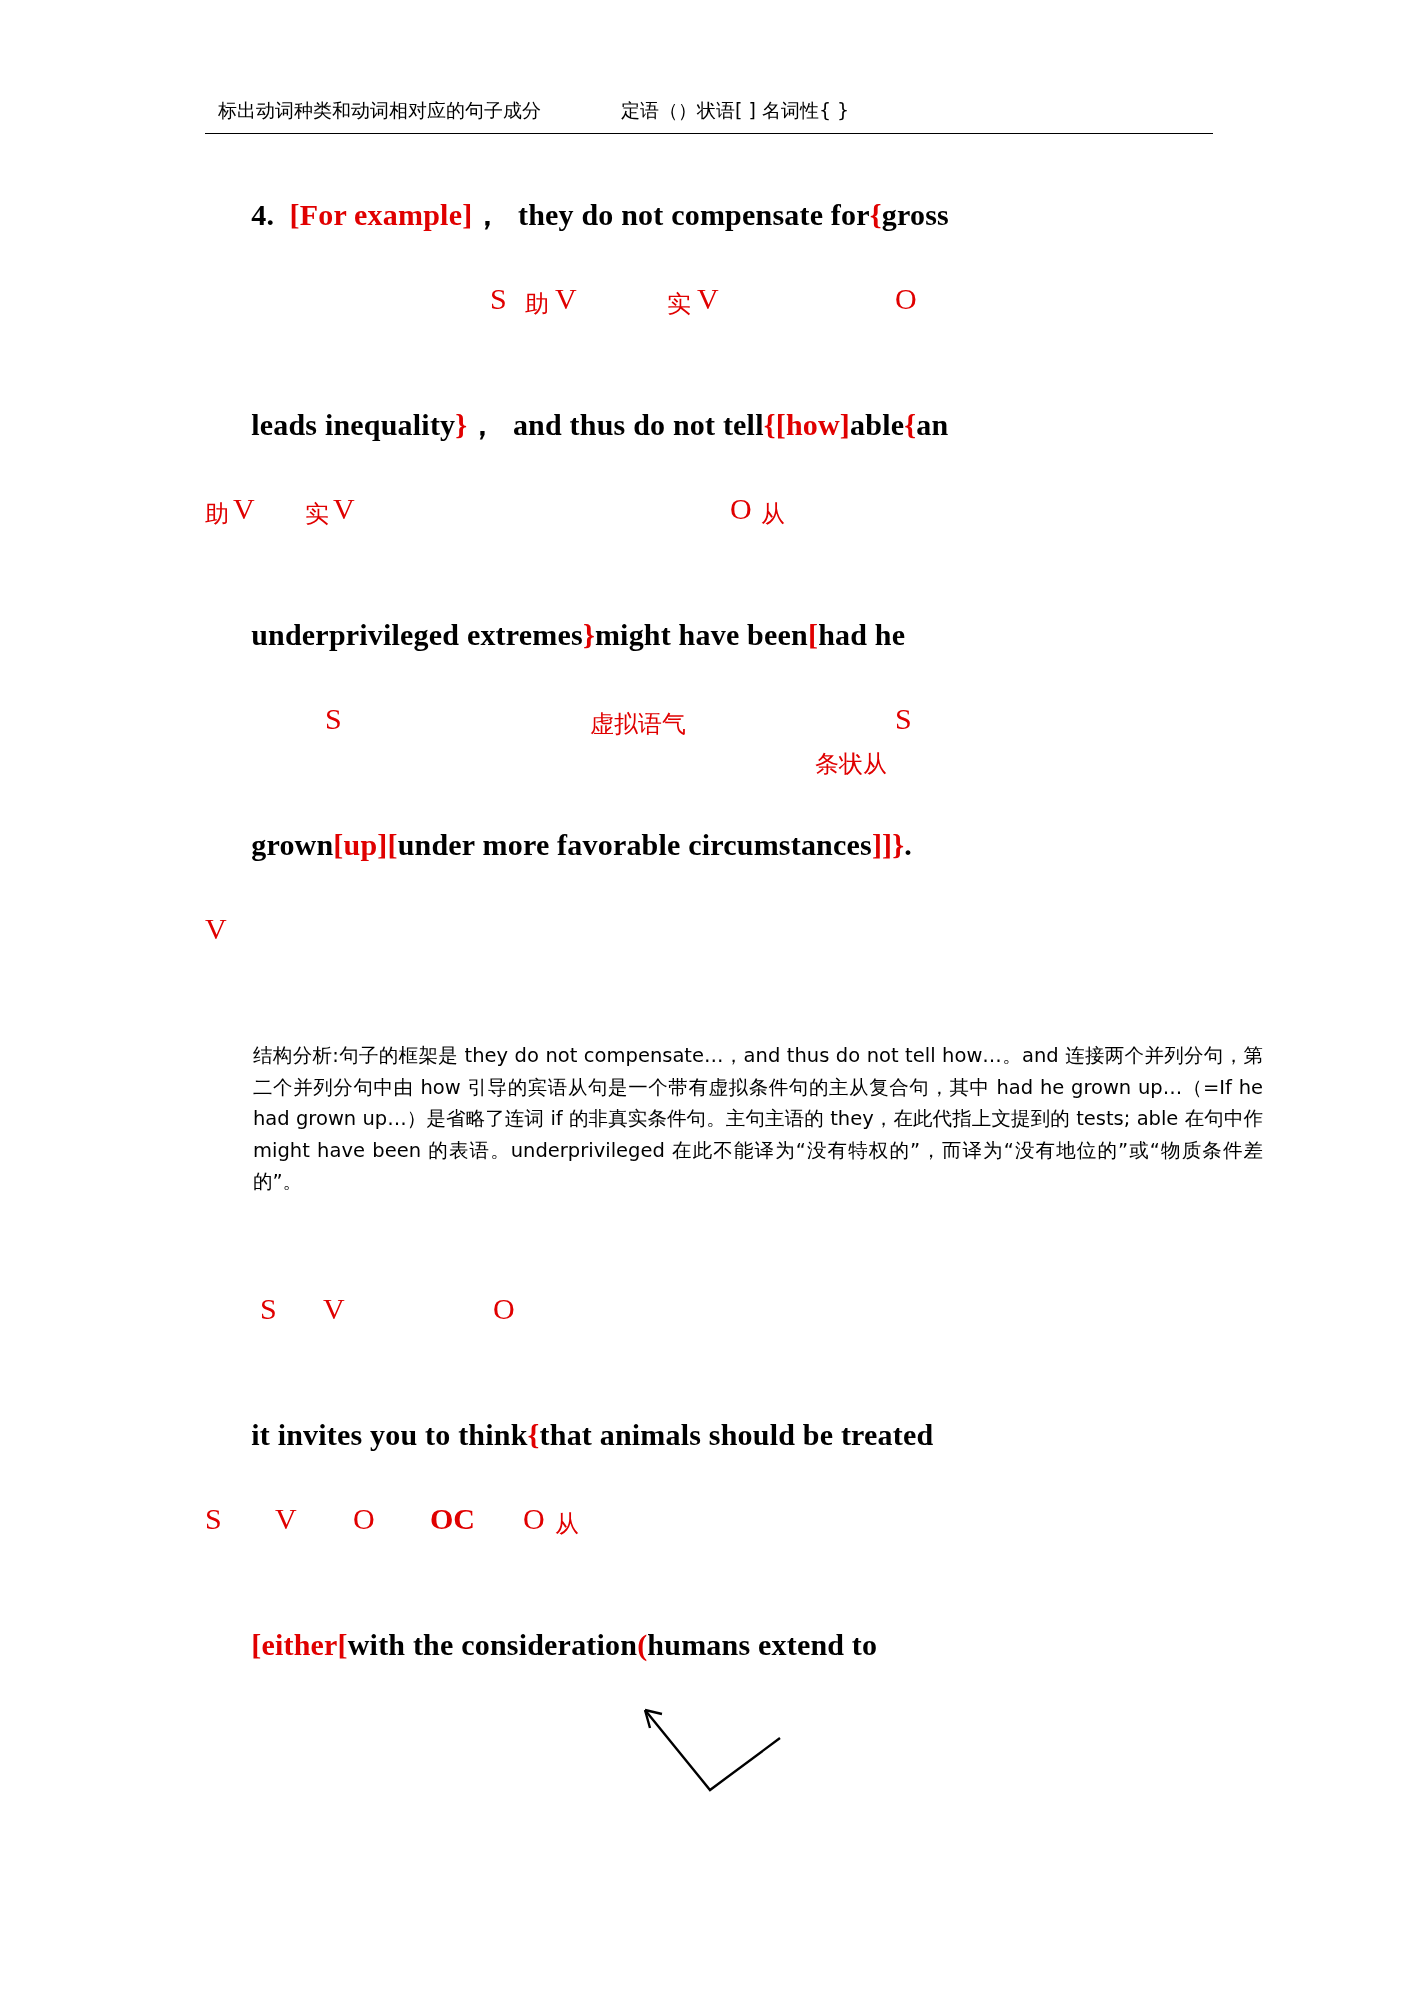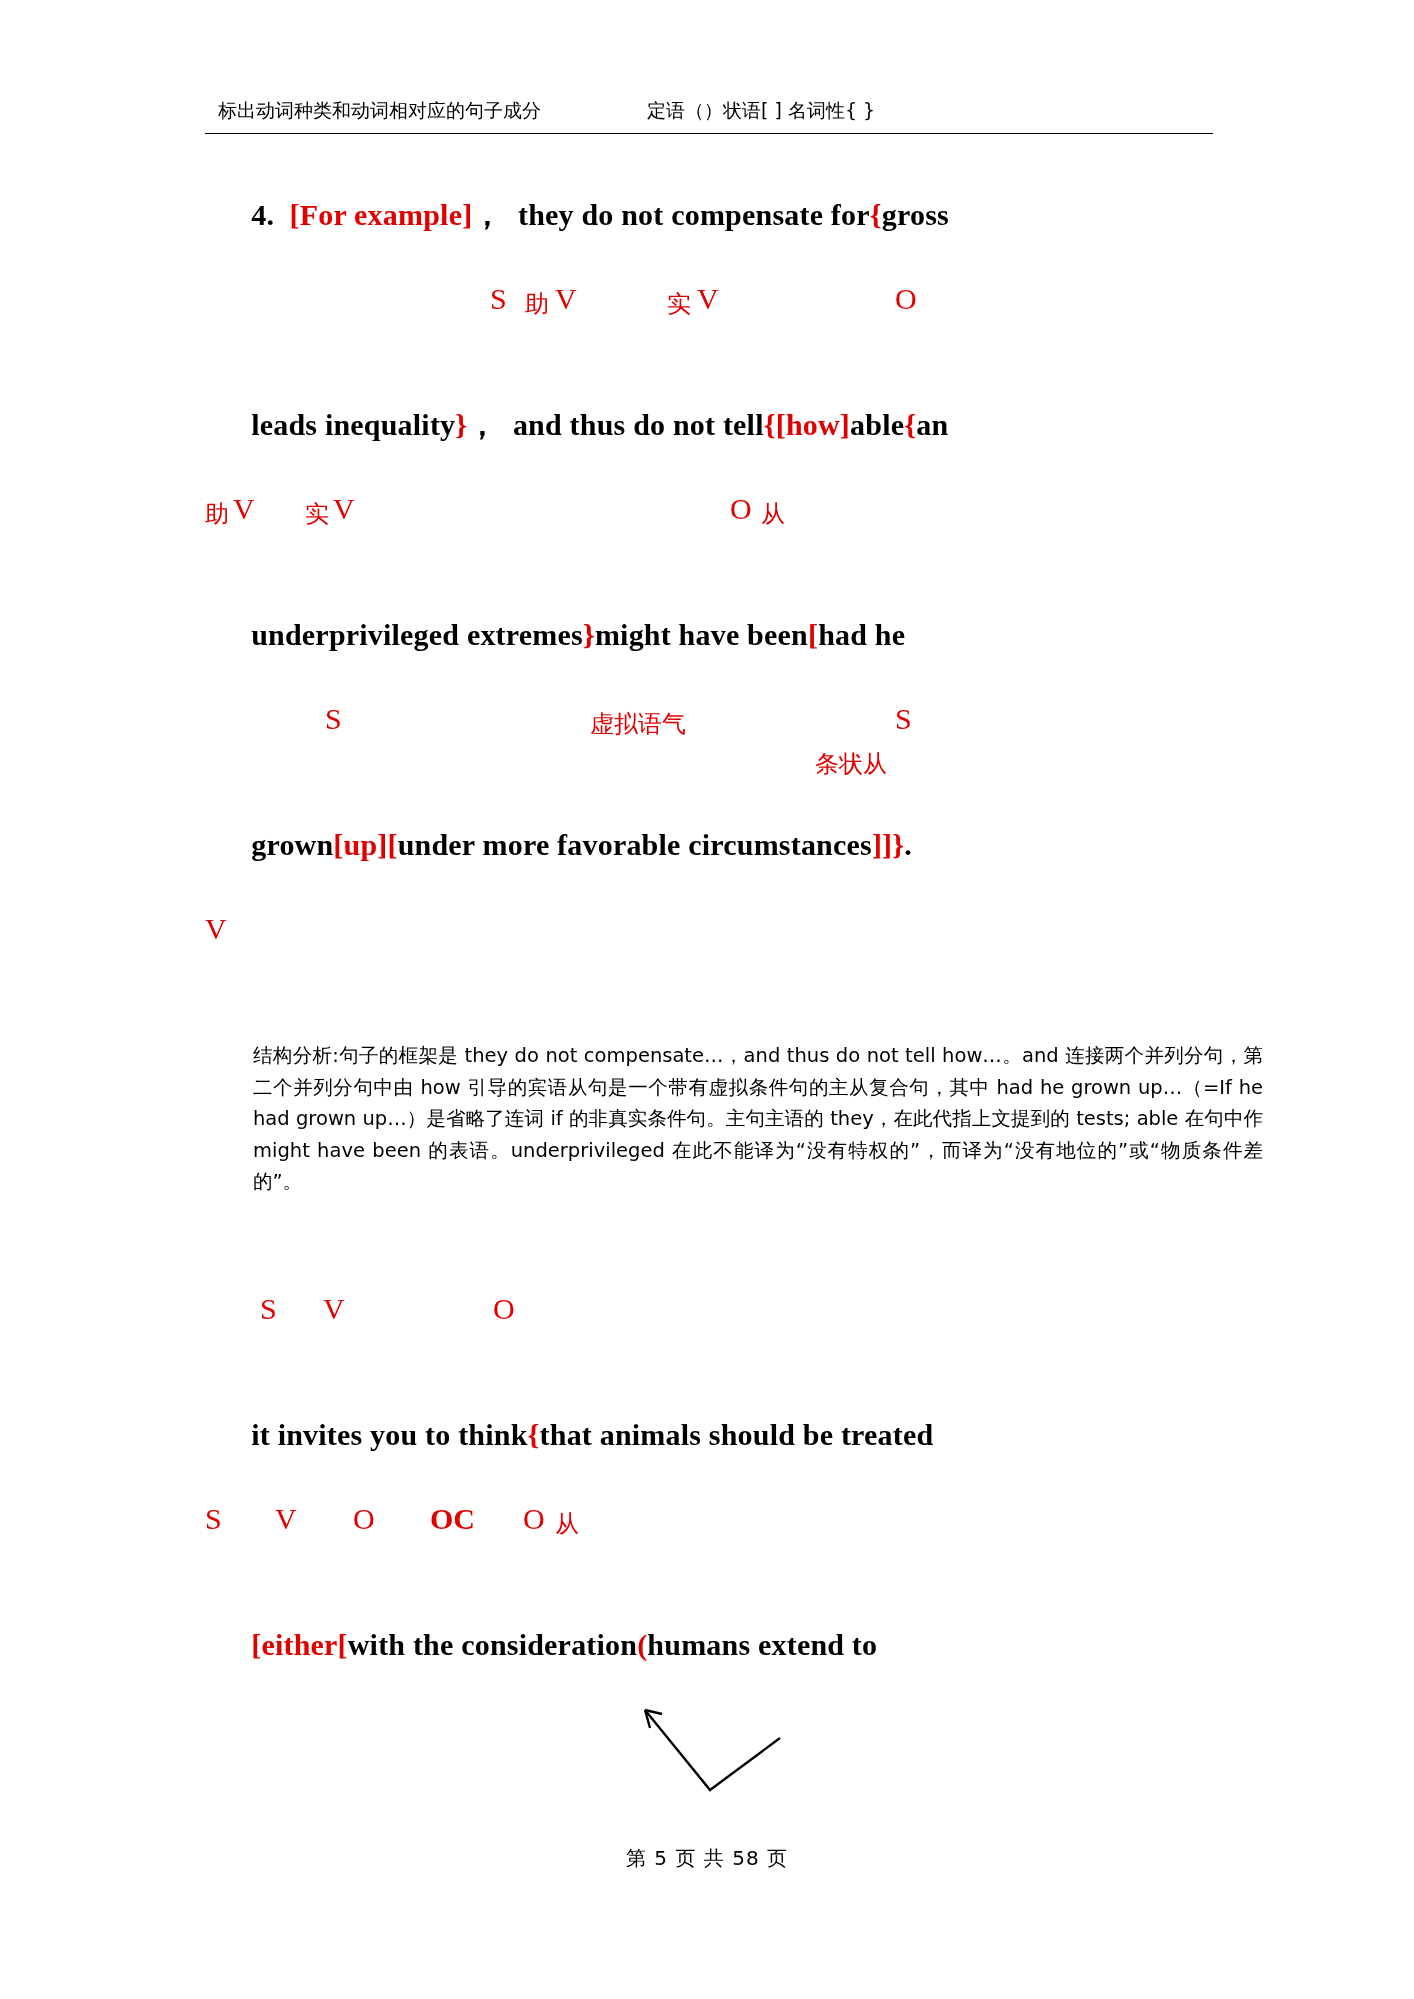--- a/index.html
+++ b/index.html
@@ -30,21 +30,21 @@
     display: flex;
     align-items: flex-end;
     font-family: "DejaVu Sans", sans-serif;
     font-size: 19px;
     color: #000;
   }
   .header-left {
     white-space: nowrap;
   }
   .header-right {
-    margin-left: 106px;
+    margin-left: 80px;
     white-space: nowrap;
   }
   .header-rule {
     position: absolute;
     top: 133px;
     left: 205px;
     width: 1008px;
     border-bottom: 1.6px solid #000;
   }
   
@@ -211,15 +211,14 @@
     <div class="line">
       <span class="red">[either[</span><span class="blk">with the consideration</span><span class="red">(</span><span class="blk">humans extend to</span>
     </div>
   </div>
 
   <svg class="arrow-svg" width="200" height="120" viewBox="0 0 200 120">
     <path d="M5 10 L70 90 L140 38" fill="none" stroke="#000" stroke-width="2.4"></path>
     <path d="M5 10 L22 14 M5 10 L10 28" fill="none" stroke="#000" stroke-width="2.4"></path>
   </svg>
 
-  <div class="footer">第 5 页 共 58 页</div>
 
 </div>
 
 </body></html>

